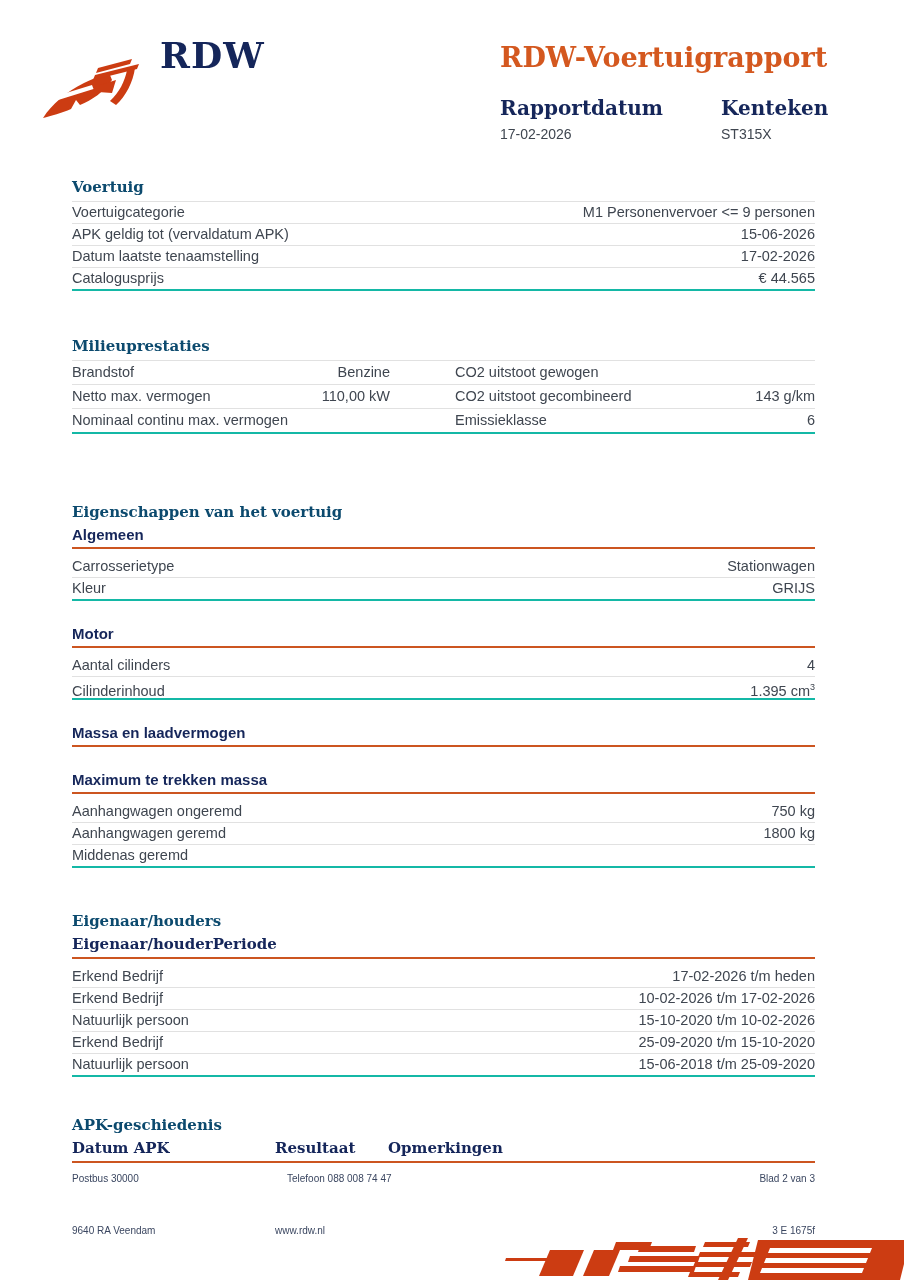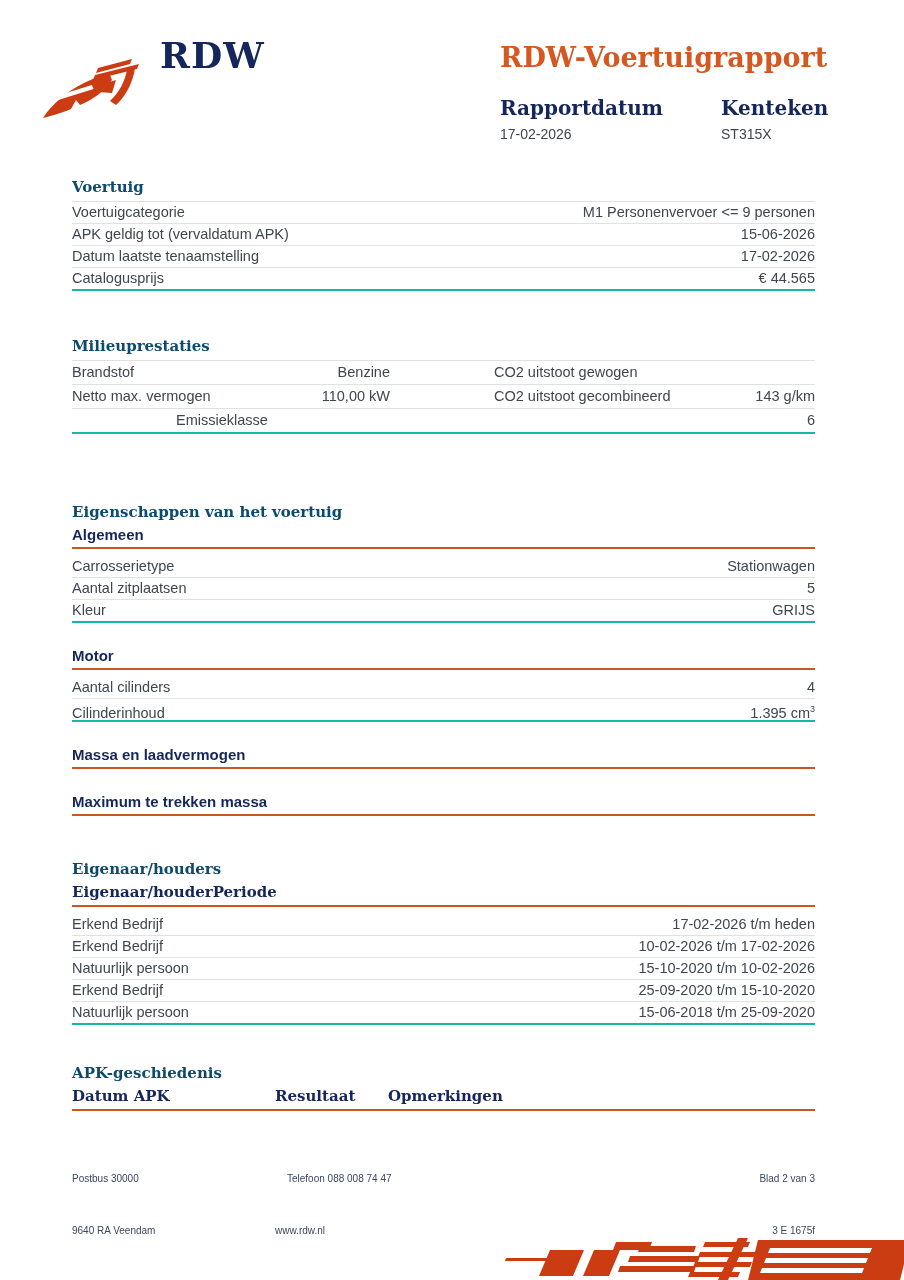--- a/index.html
+++ b/index.html
@@ -49,21 +49,21 @@
   .kv-value{white-space:nowrap;text-align:right;}
   .kv-value sup{font-size:9px;}
 
   
   .milieu-row{
     display:flex;font-size:14.5px;line-height:23px;height:23px;
     border-top:1px solid #e1e1e1;
   }
   .m-left{width:318px;display:flex;justify-content:space-between;}
   .m-spacer{width:65px;}
-  .m-right{flex:1;display:flex;justify-content:space-between;margin-left:39px;}
+  .m-right{flex:1;display:flex;justify-content:space-between;}
 
   
   .tbl-head{
     display:flex;justify-content:flex-start;
     font-family:"DejaVu Serif","Liberation Serif",serif;font-weight:bold;
     font-size:15px;color:#15265a;line-height:19px;
   }
   .tbl-head .c1{width:203px;}
   .tbl-head .c2{width:113px;}
   .tbl-head .c3{flex:1;}
@@ -157,43 +157,43 @@
           <span class="kv-label">Netto max. vermogen</span>
           <span class="kv-value">110,00 kW</span>
         </div>
         <div class="m-spacer"></div>
         <div class="m-right">
           <span class="kv-label">CO2 uitstoot gecombineerd</span>
           <span class="kv-value">143 g/km</span>
         </div>
       </div>
       <div class="milieu-row">
+        <div class="m-left">
+          <span class="kv-label">Nominaal continu max. vermogen</span>
+          <span class="kv-value"></span>
+        </div>
         <div class="m-spacer"></div>
         <div class="m-right">
           <span class="kv-label">Emissieklasse</span>
           <span class="kv-value">6</span>
         </div>
       </div>
     </div>
 
   <div class="sec-title mt-sec2">Eigenschappen van het voertuig</div>
 
   <div>
     <div class="sub-title">Algemeen</div>
     <div class="orange-rule"></div>
     <div class="rows no-top">
         <div class="kv-row">
           <span class="kv-label">Carrosserietype</span>
           <span class="kv-value">Stationwagen</span>
         </div>
         <div class="kv-row">
-          <span class="kv-label">Aantal zitplaatsen</span>
-          <span class="kv-value">5</span>
-        </div>
-        <div class="kv-row">
           <span class="kv-label">Kleur</span>
           <span class="kv-value">GRIJS</span>
         </div>
       </div>
   </div>
 
   <div class="mt-sub">
     <div class="sub-title">Motor</div>
     <div class="orange-rule"></div>
     <div class="rows no-top">
@@ -209,20 +209,34 @@
   </div>
 
   <div class="mt-sub">
     <div class="sub-title">Massa en laadvermogen</div>
     <div class="orange-rule"></div>
   </div>
 
   <div class="mt-sub">
     <div class="sub-title">Maximum te trekken massa</div>
     <div class="orange-rule"></div>
+    <div class="rows no-top">
+        <div class="kv-row">
+          <span class="kv-label">Aanhangwagen ongeremd</span>
+          <span class="kv-value">750 kg</span>
+        </div>
+        <div class="kv-row">
+          <span class="kv-label">Aanhangwagen geremd</span>
+          <span class="kv-value">1800 kg</span>
+        </div>
+        <div class="kv-row">
+          <span class="kv-label">Middenas geremd</span>
+          <span class="kv-value"></span>
+        </div>
+      </div>
   </div>
 
   <div class="sec-title mt-sec3">Eigenaar/houders</div>
   <div class="tbl-head">
     <span>Eigenaar/houder</span>
     <span>Periode</span>
   </div>
   <div class="orange-rule"></div>
   <div class="rows no-top">
       <div class="kv-row">

